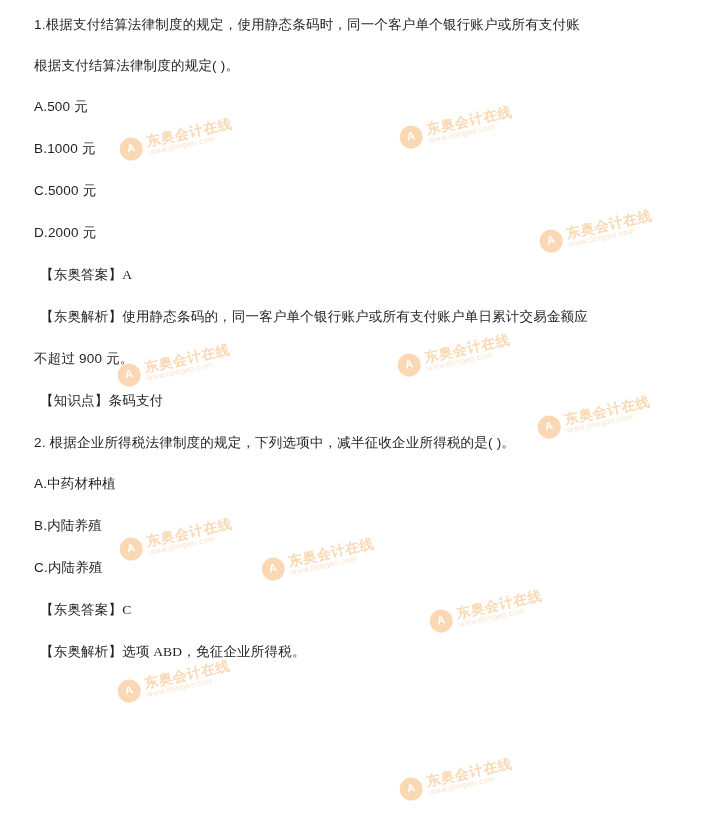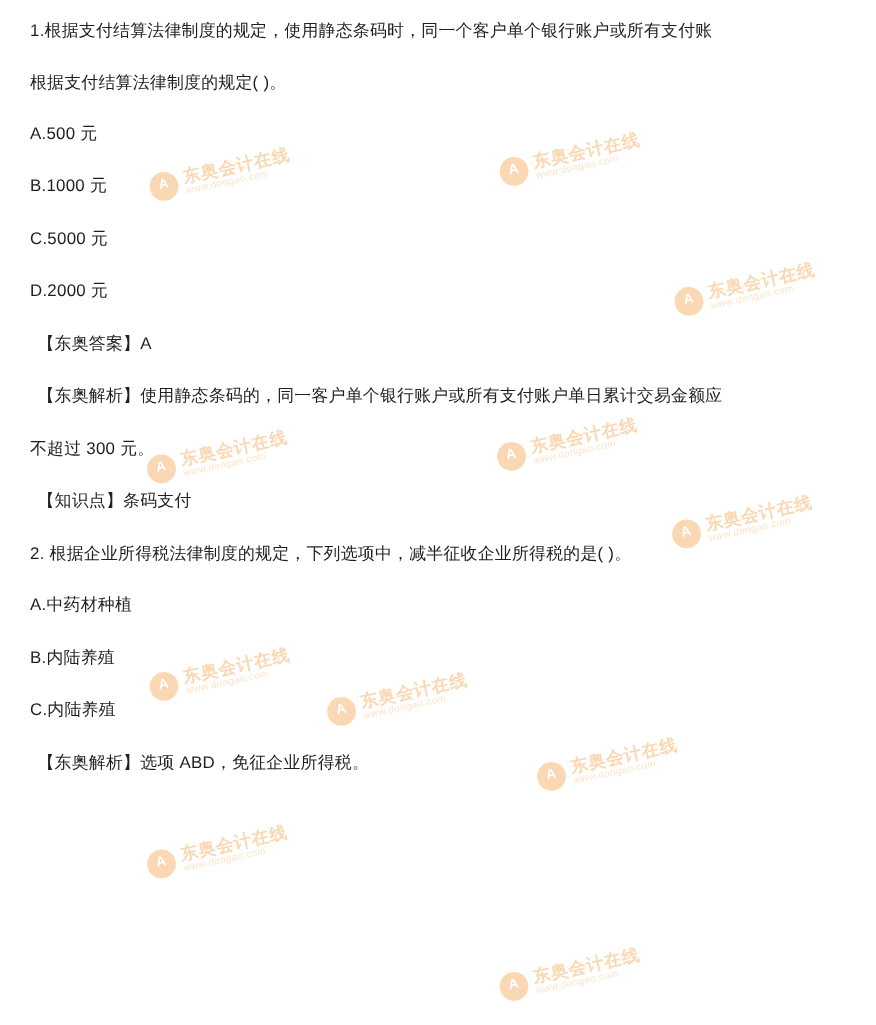--- a/index.html
+++ b/index.html
@@ -63,38 +63,39 @@
   .wm .wm-en {
     font-size: 8px;
     color: #f0a04a;
     letter-spacing: 0.3px;
   }
 
   
   #doc {
     position: relative;
     z-index: 1;
-    padding: 14px 26px 0 24px;
+    padding: 14px 26px 0 34px;
     box-sizing: border-box;
   }
   .line {
     font-size: 13.5px;
     line-height: 21px;
     margin: 0 0 21px 0;
     color: #1f1f1f;
     letter-spacing: 0.2px;
   }
   .line.q {
     margin-bottom: 20px;
   }
   .line.opt {
     margin-bottom: 21px;
   }
   .line.pad {
     padding-left: 6px;
+    font-family: Liberation Serif, serif;
   }
   .q-wrap {
     margin-bottom: 0;
   }
   .q-wrap .line:last-child { }
 </style>
 </head>
 <body>
 
 <div id="watermarks">
@@ -181,24 +182,25 @@
 
   <div class="q-wrap">
     <p class="line q">1.根据支付结算法律制度的规定，使用静态条码时，同一个客户单个银行账户或所有支付账</p>
     <p class="line q">根据支付结算法律制度的规定(      )。</p>
     <p class="line opt">A.500 元</p>
     <p class="line opt">B.1000 元</p>
     <p class="line opt">C.5000 元</p>
     <p class="line opt">D.2000 元</p>
     <p class="line pad">【东奥答案】A</p>
     <p class="line pad">【东奥解析】使用静态条码的，同一客户单个银行账户或所有支付账户单日累计交易金额应</p>
-    <p class="line">不超过 300 元。</p>
+    <p class="line">不超过 900 元。</p>
     <p class="line pad">【知识点】条码支付</p>
   </div>
 
   <div class="q-wrap">
     <p class="line q">2. 根据企业所得税法律制度的规定，下列选项中，减半征收企业所得税的是(      )。</p>
     <p class="line opt">A.中药材种植</p>
     <p class="line opt">B.内陆养殖</p>
     <p class="line opt">C.内陆养殖</p>
+    <p class="line pad">【东奥答案】C</p>
     <p class="line pad">【东奥解析】选项 ABD，免征企业所得税。</p>
   </div>
 </div>
 
 </body></html>

